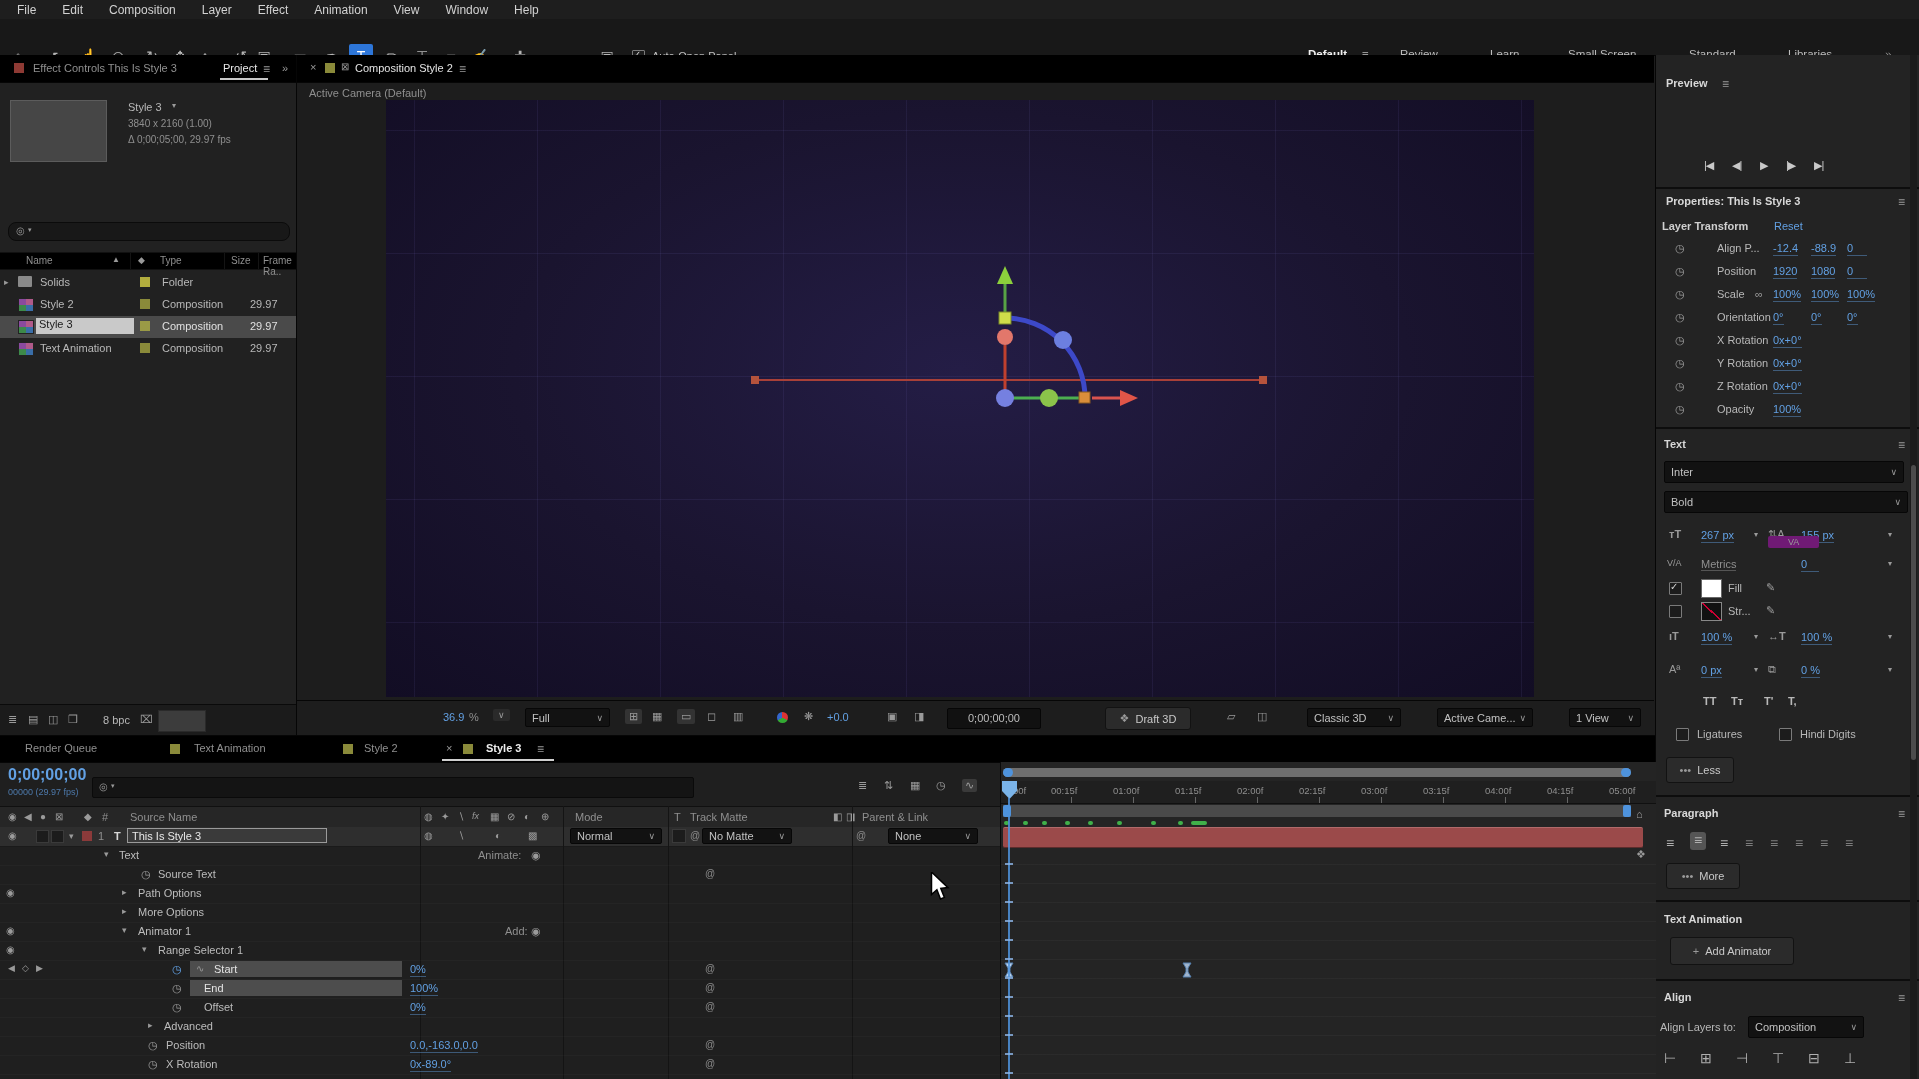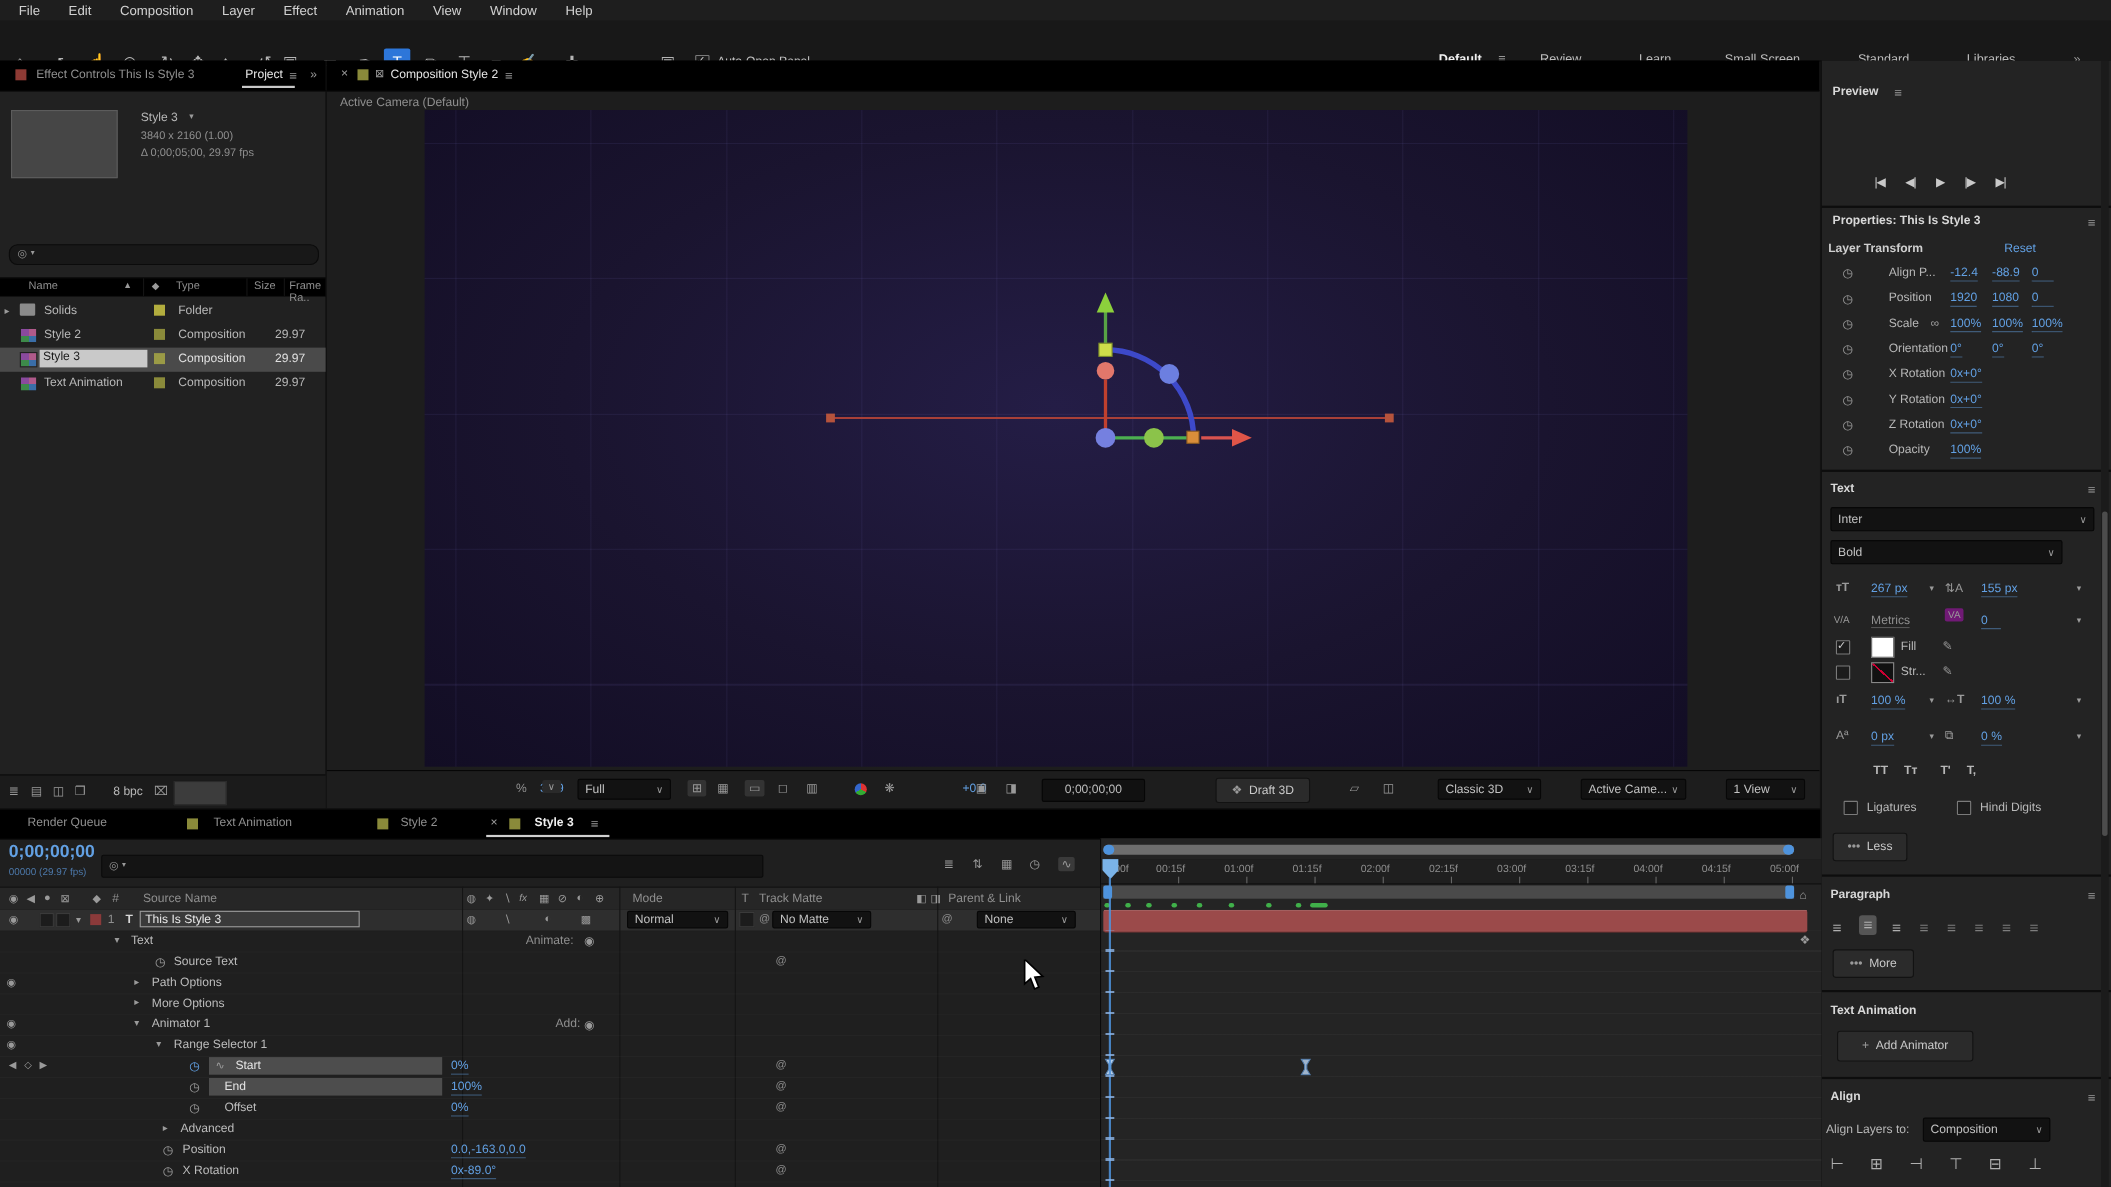--- a/index.html
+++ b/index.html
@@ -5,21 +5,21 @@
   html,body{margin:0;padding:0;background:#000;}
   body{width:1919px;height:1079px;overflow:hidden;font-family:"Liberation Sans",sans-serif;
        font-size:11px;color:#c6c6c6;}
   #app{position:relative;width:1919px;height:1079px;background:#1d1d1d;}
   .abs{position:absolute;}
   .nosel{user-select:none;}
   .ic{color:#9a9a9a;}
   .dim{color:#8f8f8f;}
   .lab{color:#b8b8b8;}
   .val{color:var(--value-blue,#62a0e3);border-bottom:1px solid rgba(98,160,227,.45);line-height:13px;}
-  .valplain{color:var(--value-blue,#62a0e3);margin-left:48px;}
+  .valplain{color:var(--value-blue,#62a0e3);}
   .dd{background:#121212;border:1px solid #070707;border-radius:2px;color:#c2c2c2;
       display:flex;align-items:center;justify-content:space-between;padding:0 6px;box-sizing:border-box;}
   .dd .chev{color:#9a9a9a;font-size:9px;}
   .hdr{color:#d8d8d8;font-weight:bold;}
   .burger{color:#9a9a9a;font-size:12px;}
   .menubar{left:0;top:0;width:1919px;height:19px;background:#1e1e1e;border-bottom:1px solid #0a0a0a;
            display:flex;align-items:center;padding-left:4px;}
   .menubar span{padding:0 13px;font-size:12px;color:#d2d2d2;}
   .toolbar{left:0;top:19px;width:1919px;height:36px;background:#181818;border-bottom:1px solid #060606;}
   .tool{position:absolute;top:25px;width:24px;height:24px;display:flex;align-items:center;justify-content:center;
@@ -308,35 +308,35 @@
     <span class="abs val" style="left:117px;top:348px">100%</span>
 
     <div class="abs" style="left:0;top:372px;width:264px;height:2px;background:#0d0d0d"></div>
 
     <span class="abs hdr" style="left:8px;top:383px">Text</span>
     <span class="abs burger" style="left:242px;top:383px">≡</span>
     <div class="abs dd" style="left:8px;top:406px;width:240px;height:22px">
       <span>Inter</span>
         <span class="chev">∨</span>
     </div>
-    <div class="abs dd" style="left:8px;top:436px;width:211px;height:22px">
+    <div class="abs dd" style="left:8px;top:436px;width:244px;height:22px">
       <span>Bold</span>
         <span class="chev">∨</span>
     </div>
 
     <span class="abs ic" style="left:13px;top:473px;font-weight:bold">тT</span>
     <span class="abs val" style="left:45px;top:474px">267 px</span>
     <span class="abs ic" style="left:98px;top:475px;font-size:8px">▾</span>
     <span class="abs ic" style="left:112px;top:473px">⇅A</span>
     <span class="abs val" style="left:145px;top:474px">155 px</span>
     <span class="abs ic" style="left:232px;top:475px;font-size:8px">▾</span>
 
     <span class="abs ic" style="left:11px;top:503px;font-size:9px">V/A</span>
     <span class="abs dim" style="left:45px;top:503px;border-bottom:1px solid #555">Metrics</span>
-    <span class="abs ic" style="left:112px;top:498px;font-size:9px;background:#701a75;padding:1px 3px;border-radius:2px">VA</span>
+    <span class="abs ic" style="left:112px;top:481px;font-size:9px;background:#701a75;padding:1px 20px;border-radius:2px">VA</span>
     <span class="abs val" style="left:145px;top:503px;min-width:18px">0</span>
     <span class="abs ic" style="left:232px;top:504px;font-size:8px">▾</span>
 
     <span class="cb checked" style="left:13px;top:527px"></span>
     <span class="abs" style="left:45px;top:524px;width:19px;height:17px;background:#fff;border:1px solid #666"></span>
     <span class="abs lab" style="left:72px;top:527px">Fill</span>
     <span class="abs ic" style="left:110px;top:526px">✎</span>
 
     <span class="cb" style="left:13px;top:550px"></span>
     <span class="abs" style="left:45px;top:547px;width:19px;height:17px;border:1px solid #888;background:linear-gradient(to top right,#111 47%,#c03 47% 53%,#111 53%)"></span>

